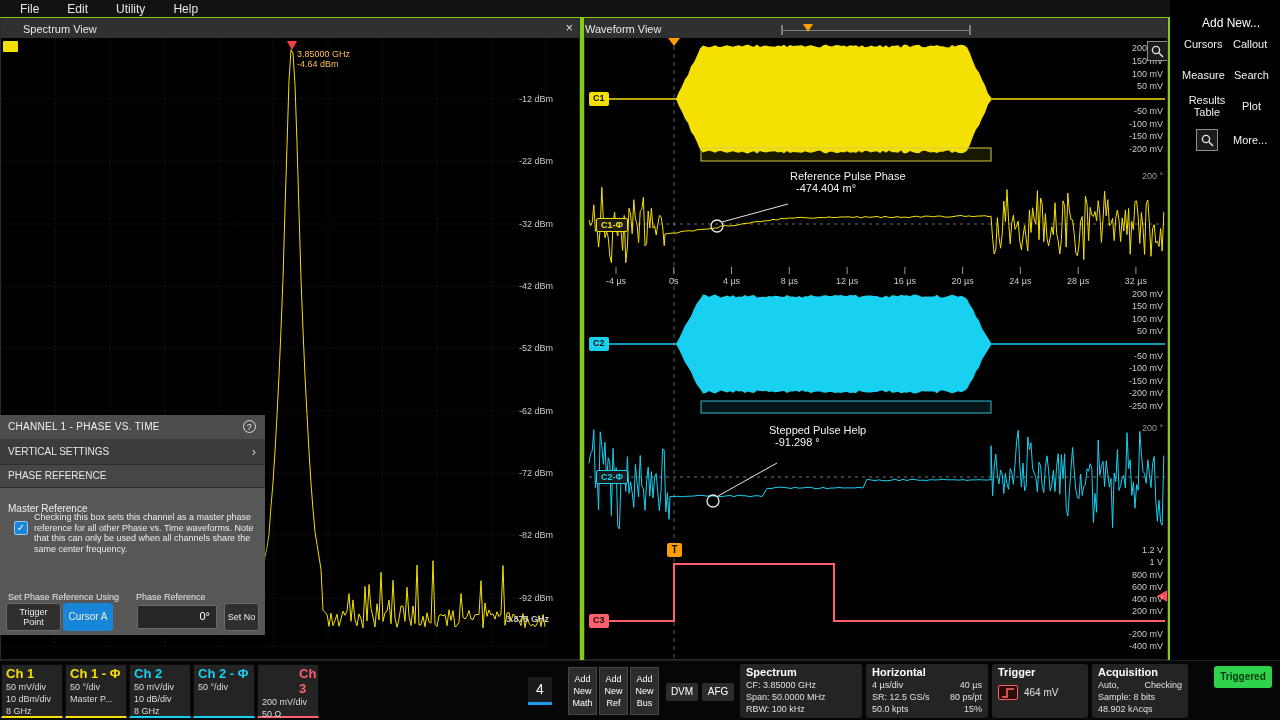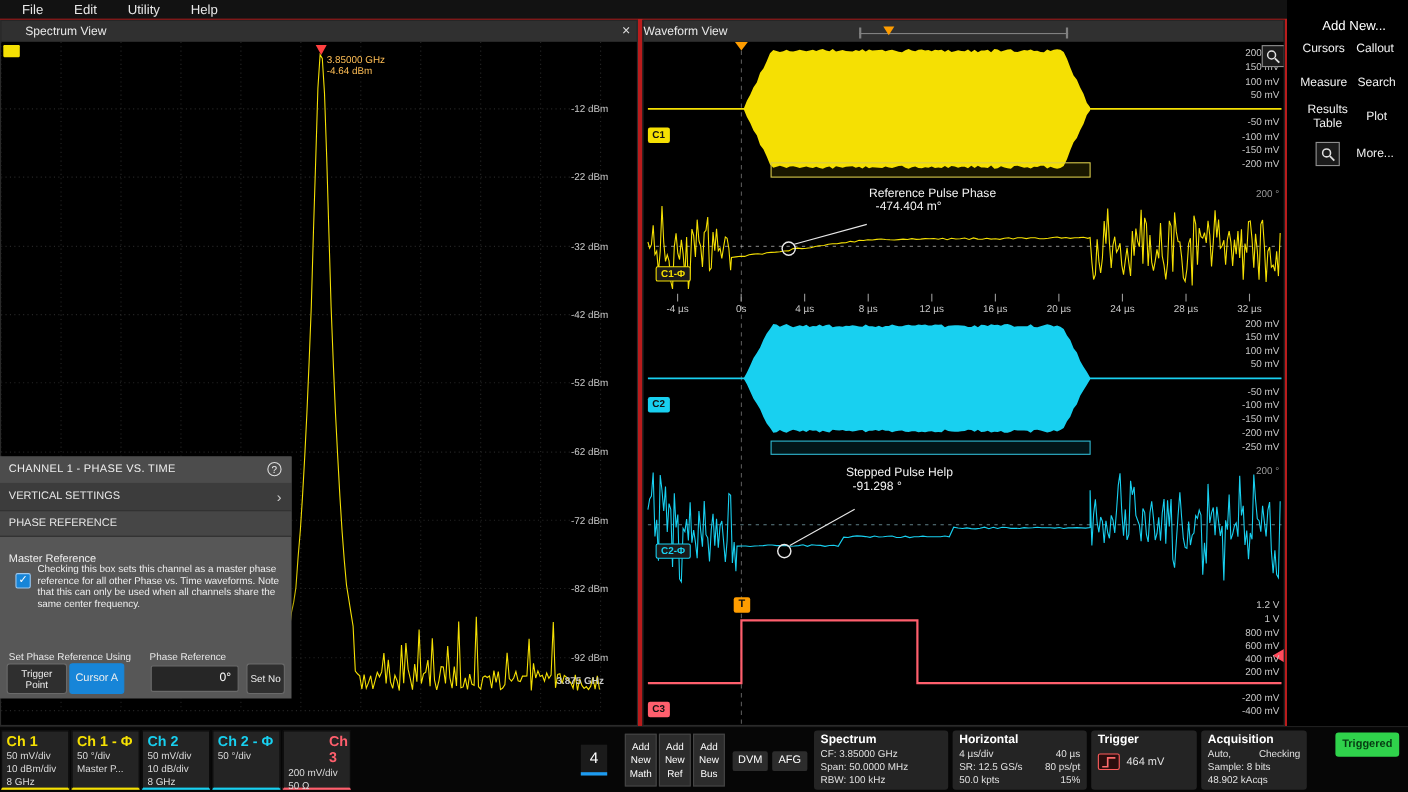--- a/index.html
+++ b/index.html
@@ -1,18 +1,18 @@
 <!DOCTYPE html>
 <html><head>
 <meta charset="utf-8">
 <style>
   *{margin:0;padding:0;box-sizing:border-box;font-family:"Liberation Sans","DejaVu Sans",sans-serif;}
   html,body{background:#000;}
   body{width:1280px;height:720px;overflow:hidden;}
-  .screen{position:relative;width:1280px;height:720px;background:#b91c1c;color:#fff;}
+  .screen{position:relative;width:1280px;height:720px;background:#84cc16;color:#fff;}
 
   
   .menubar{position:absolute;left:0;top:0;width:1280px;height:17px;background:#121212;display:flex;gap:28px;padding-left:20px;align-items:center;}
   .menu-item{font-size:12px;color:#e8e8e8;cursor:default;}
 
   
   .window{position:absolute;background:#000;border:1px solid #2a2a2a;}
   .titlebar{position:relative;height:19px;background:#303030;display:flex;align-items:center;}
   .titlebar-text{font-size:11px;color:#e8e8e8;}
   .close-btn{position:absolute;right:6px;top:1px;font-size:13px;color:#ddd;cursor:default;}
@@ -23,21 +23,21 @@
   .waveform-window{left:584px;top:18px;width:584px;height:642px;}
   .waveform-window .titlebar-text{}
 
   .marker-tag{position:absolute;left:2px;top:3px;width:15px;height:11px;background:#f5e003;border-radius:1px;}
   .peak-readout{position:absolute;left:296px;top:11px;font-size:9px;line-height:10px;color:#ffbe55;}
   .freq-label{position:absolute;top:576px;font-size:9px;color:#c8c8c8;font-weight:bold;}
   .tick{position:absolute;width:66px;text-align:right;font-size:9px;color:#c8c8c8;}
   .time-label{position:absolute;top:238px;width:50px;text-align:center;font-size:9px;color:#c8c8c8;}
 
   
-  .wv-badge{position:absolute;height:14px;padding:0 4px;font-size:9px;font-weight:bold;line-height:13px;border-radius:2px;color:#111;margin-top:24px;}
+  .wv-badge{position:absolute;height:14px;padding:0 4px;font-size:9px;font-weight:bold;line-height:13px;border-radius:2px;color:#111;}
   .wv-badge.outline{background:#1a1a1a;border:1px solid;}
   .t-badge{position:absolute;left:82px;top:505px;width:15px;height:14px;background:#ff9d00;color:#111;font-size:10px;font-weight:bold;text-align:center;line-height:14px;border-radius:2px;}
   .anno{position:absolute;}
   .anno-title{font-size:11px;color:#f2f2f2;}
   .anno-value{font-size:11px;color:#f2f2f2;padding-left:6px;}
   .zoom-box{position:absolute;left:562px;top:3px;width:21px;height:20px;border:1px solid #8f8f8f;background:#1b1b1b;display:flex;align-items:center;justify-content:center;}
   .hpos-track{position:absolute;left:196px;top:4px;width:190px;height:11px;}
   .hpos-line{position:absolute;left:0;top:7px;width:190px;height:1px;background:#808080;}
   .hpos-end{position:absolute;top:2px;width:2px;height:10px;background:#808080;}
   .hpos-marker{position:absolute;left:22px;top:1px;width:0;height:0;border-left:5px solid transparent;border-right:5px solid transparent;border-top:8px solid #ff9d00;}

